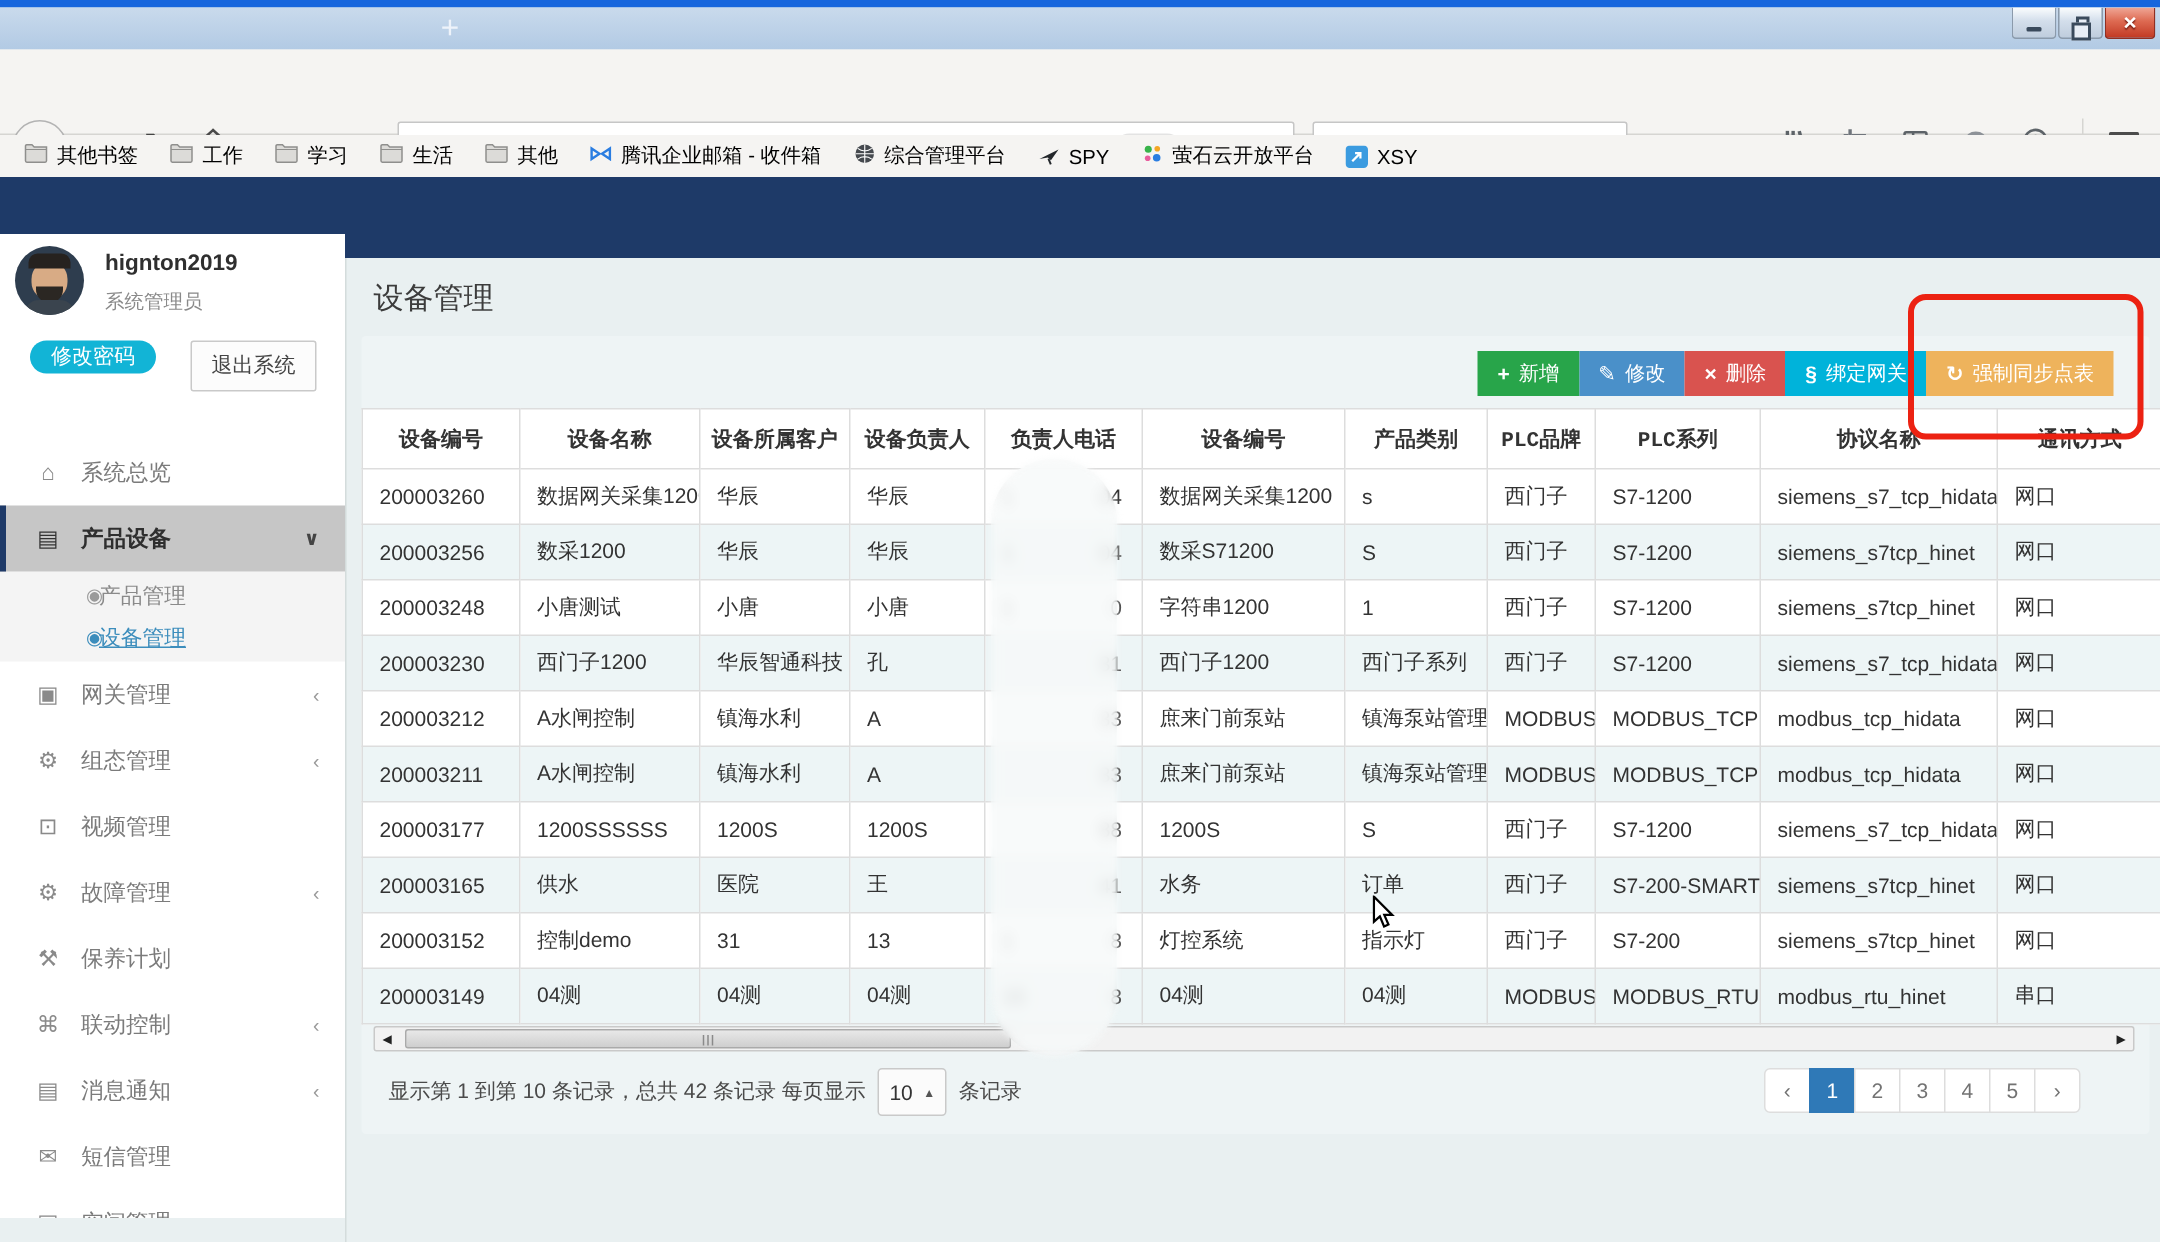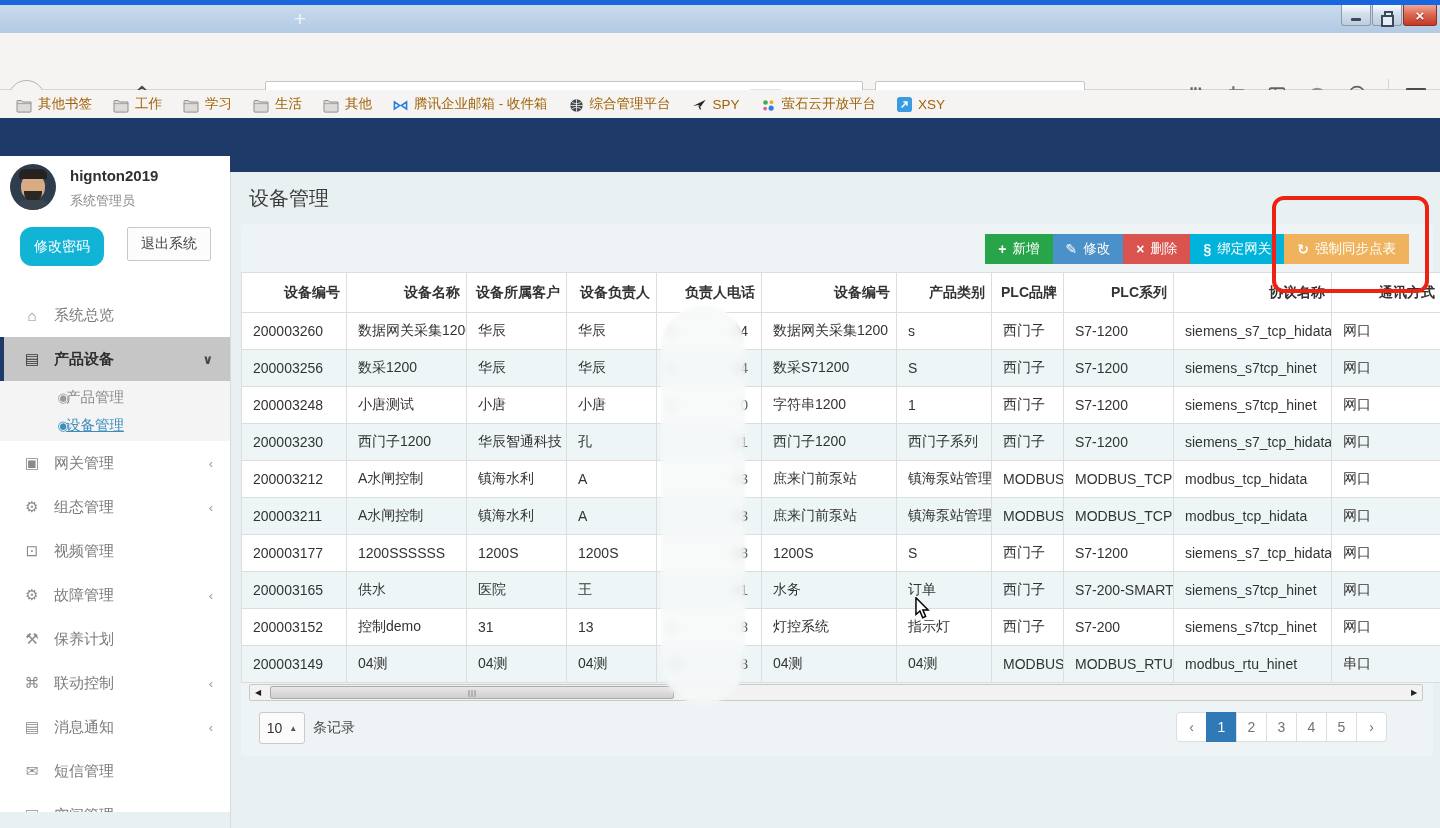--- a/index.html
+++ b/index.html
@@ -36,38 +36,38 @@
   .searchbox { position:absolute; left:875px; top:48px; width:210px; height:37px; background:#fff; border:1px solid #c6c6c6; border-radius:2px; display:flex; align-items:center; padding:0 10px; }
   .searchbox input { border:none; outline:none; font-size:15px; margin-left:8px; width:150px; font-family:inherit; background:transparent; color:#333; }
   .searchbox input::placeholder { color:#8d8d8d; }
   .tb-icons { position:absolute; left:1188px; top:33px; height:56px; display:flex; align-items:center; gap:22px; }
   .tb-icons .tbi { width:18px; height:18px; display:flex; align-items:center; justify-content:center; }
   .tb-divider { position:absolute; left:1388px; top:46px; width:1px; height:30px; background:#d6d5d2; }
   .burger { position:absolute; left:1406px; top:55px; width:20px; display:flex; flex-direction:column; gap:3px; }
   .burger i { display:block; height:2.5px; background:#4c4c4c; border-radius:1px; }
 
   .bookmarksbar { position:absolute; left:0; top:90px; width:1440px; height:28px; background:#f5f4f2; display:flex; align-items:center; padding-left:16px; gap:21px; }
-  .bm { display:flex; align-items:flex-end; gap:6px; font-size:13.5px; color:#a16207; white-space:nowrap; }
+  .bm { display:flex; align-items:flex-start; gap:6px; font-size:13.5px; color:#000000; white-space:nowrap; }
   .bm .icon { display:flex; }
 
   
   .appbar { position:absolute; left:0; top:118px; width:1440px; height:54px; background:#1e3a68; }
   .app-burger { position:absolute; left:244px; top:138px; width:17px; display:flex; flex-direction:column; gap:3px; }
   .app-burger i { display:block; height:3px; background:#fff; border-radius:1px; }
   .app-home { position:absolute; right:14px; top:136px; }
 
   .sidebar { position:absolute; left:0; top:156px; width:230px; height:656px; background:#fff; overflow:hidden;text-decoration:underline; }
   .avatar { position:absolute; left:10px; top:8px; width:46px; height:46px; border-radius:50%; background:#2e3d4e; overflow:hidden; }
   .avatar .skin { position:absolute; left:11px; top:10px; width:24px; height:26px; border-radius:12px; background:#d8ab85; }
   .avatar .hair { position:absolute; left:9px; top:5px; width:28px; height:10px; border-radius:6px 6px 0 0; background:#26221f; }
   .avatar .beard { position:absolute; left:14px; top:27px; width:18px; height:11px; border-radius:0 0 9px 9px; background:#2b2723; }
   .avatar .shirt { position:absolute; left:6px; top:36px; width:34px; height:14px; border-radius:10px 10px 0 0; background:#3a444e; }
   .u-name { position:absolute; left:70px; top:11px; font-size:15px; font-weight:bold; color:#2f2f2f; }
   .u-role { position:absolute; left:70px; top:36px; font-size:13px; color:#8a8a8a; }
-  .btn-pass { position:absolute; left:20px; top:71px; width:84px; height:39px; background:#12b4d6; color:#fff; font-size:14px; border:none; border-radius:12px; font-family:inherit; }
+  .btn-pass { position:absolute; left:20px; top:71px; width:84px; height:22px; background:#12b4d6; color:#fff; font-size:14px; border:none; border-radius:12px; font-family:inherit; }
   .btn-quit { position:absolute; left:127px; top:71px; width:84px; height:34px; background:#fcfcfc; color:#444; font-size:14px; border:1px solid #c9c9c9; border-radius:2px; font-family:inherit; }
 
   .side-menu { position:absolute; left:0; top:137px; width:230px; }
   .mi { position:relative; height:44px; display:flex; align-items:center; padding-left:54px; font-size:15px; color:#7b7b7b; }
   .mi .mi-icon { position:absolute; left:21px; width:22px; text-align:center; font-size:15px; color:#8a8a8a; }
   .mi .chev { position:absolute; right:17px; color:#9a9a9a; font-size:13px; }
   .mi.selected { background:#c6c6c6; color:#2f2f2f; font-weight:bold; border-left:4px solid #1e3a68; padding-left:50px; }
   .mi.selected .mi-icon { left:17px; color:#333; }
   .mi.selected .chev { color:#444; }
   .submenu { background:#f4f4f4; padding:2px 0; }
@@ -81,21 +81,21 @@
   .page-title { position:absolute; left:18px; top:13px; font-size:20px; color:#3c3c3c; font-weight:normal; }
   .panel { position:absolute; left:10px; top:52px; width:1192px; height:532px; background:#eef4f5; border-radius:3px; }
   .dev-search { position:absolute; left:18px; top:8px; width:176px; height:33px; border:1px solid #bcc7c8; border-radius:2px; background:transparent; padding:0 10px; font-size:14px; font-family:inherit; color:#333; outline:none; }
   .dev-search::placeholder { color:#a9b2b3; }
   .actions { position:absolute; right:24px; top:10px; display:flex; }
   .abtn { height:30px; border:none; color:#fff; font-size:13.5px; font-family:inherit; padding:0 13px; display:flex; align-items:center; gap:6px; white-space:nowrap; }
   .abtn .bicon { font-size:14px; font-weight:bold; }
 
   .tbl-wrap { position:absolute; left:0; top:48px; width:1200px; }
   table { border-collapse:collapse; table-layout:fixed; width:1200px; background:#fff; }
-  th { height:40px; border:1px solid #ddd; font-size:14px; color:#333; font-weight:bold; text-align:right; padding:0 6px; overflow:hidden; white-space:nowrap; }
+  th { height:40px; border:1px solid #ddd; font-size:14px; color:#333; font-weight:bold; text-align:center; padding:0 6px; overflow:hidden; white-space:nowrap;font-family:Liberation Mono, monospace; }
   td { height:37px; border:1px solid #ddd; font-size:14px; color:#333; text-align:left; padding:0 11px; overflow:hidden; white-space:nowrap; }
   tbody tr:nth-child(even) { background:#edf5f6; }
   td.phone { padding-right:13px; }
   td.phone .cellflex { display:flex; justify-content:space-between; }
 
   .hscroll { position:absolute; left:8px; top:460px; width:1174px; height:17px; border:1px solid #c9c9c9; background:#f2f2f2; border-radius:2px; display:flex; align-items:center; }
   .hs-arrow { width:16px; text-align:center; font-size:8px; color:#222; }
   .hs-right { margin-left:auto; }
   .hs-thumb { position:absolute; left:20px; top:1px; width:404px; height:13px; background:linear-gradient(#e8e8e8,#cfcfcf); border:1px solid #aaa; border-radius:2px; }
   .hs-grip { position:absolute; left:50%; top:3px; transform:translateX(-50%); display:flex; gap:2px; }
@@ -656,20 +656,21 @@
       <span class="hs-arrow hs-right">▶</span>
       <div class="hs-thumb">
         <span class="hs-grip">
             <i></i>
             <i></i>
             <i></i>
           </span>
       </div>
     </div>
     <div class="pg-summary">
+      <span>显示第 1 到第 10 条记录，总共 42 条记录 每页显示</span>
       <span class="pgsize">
         <span>10</span>
         <span class="caret">▲</span>
       </span>
       <span>条记录</span>
     </div>
     <div class="pager" id="pager">
         <div class="pgbtn">‹</div>
         <div class="pgbtn active">1</div>
         <div class="pgbtn">2</div>

